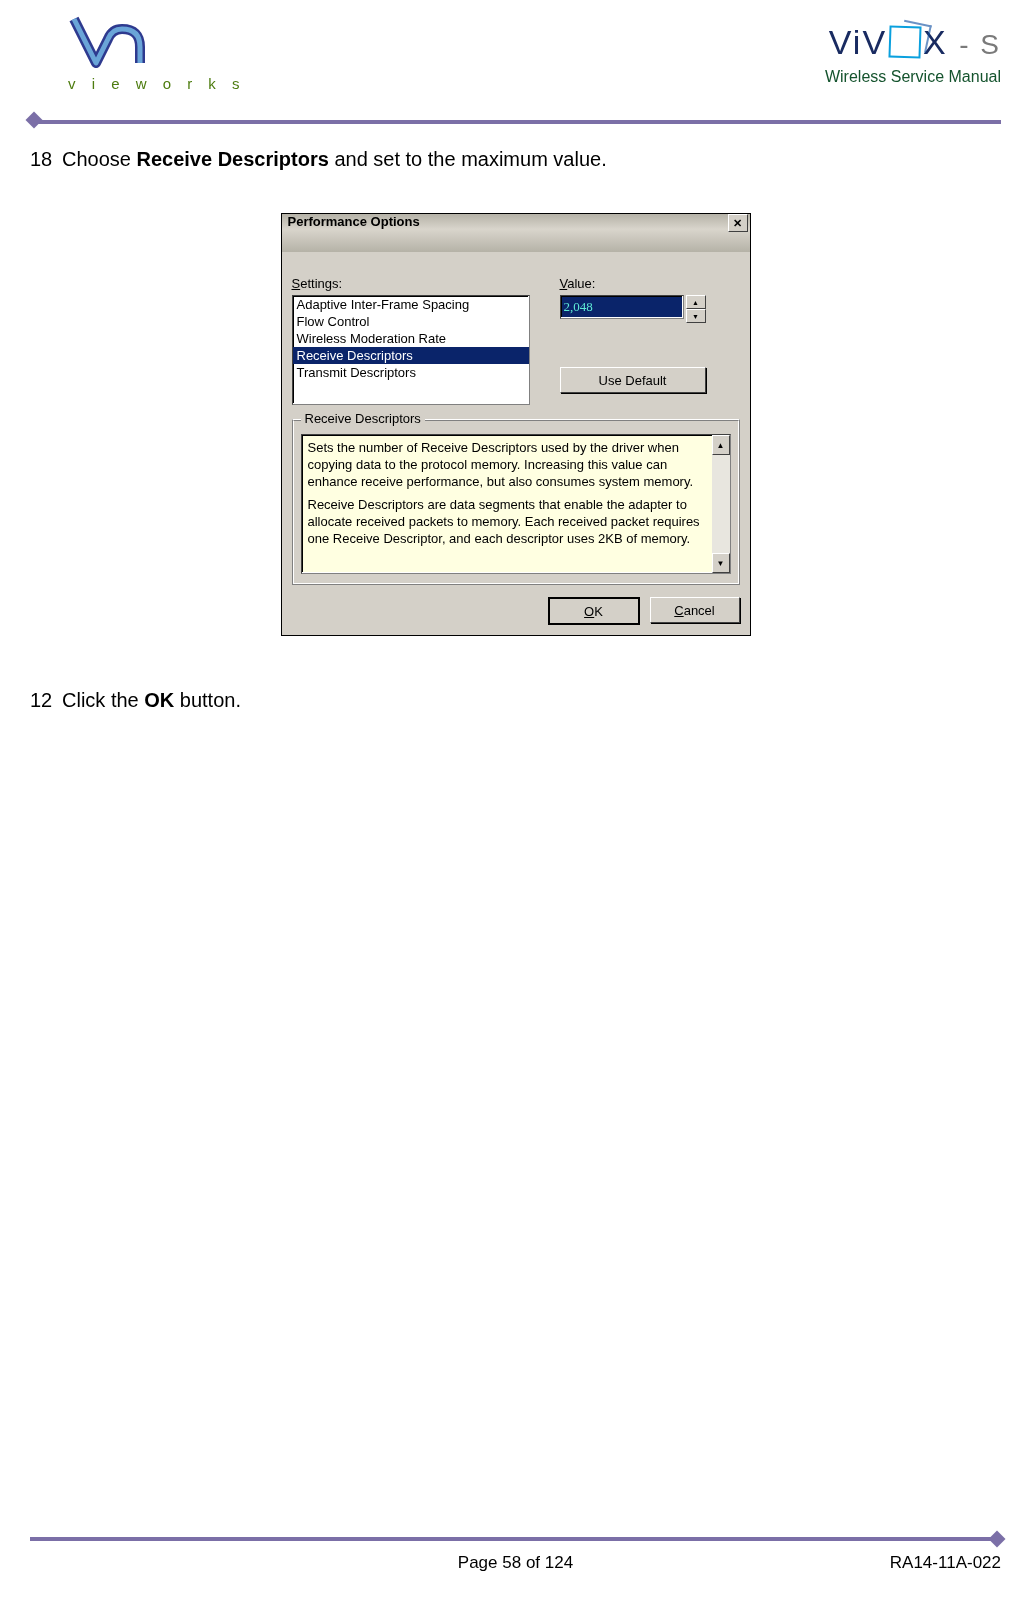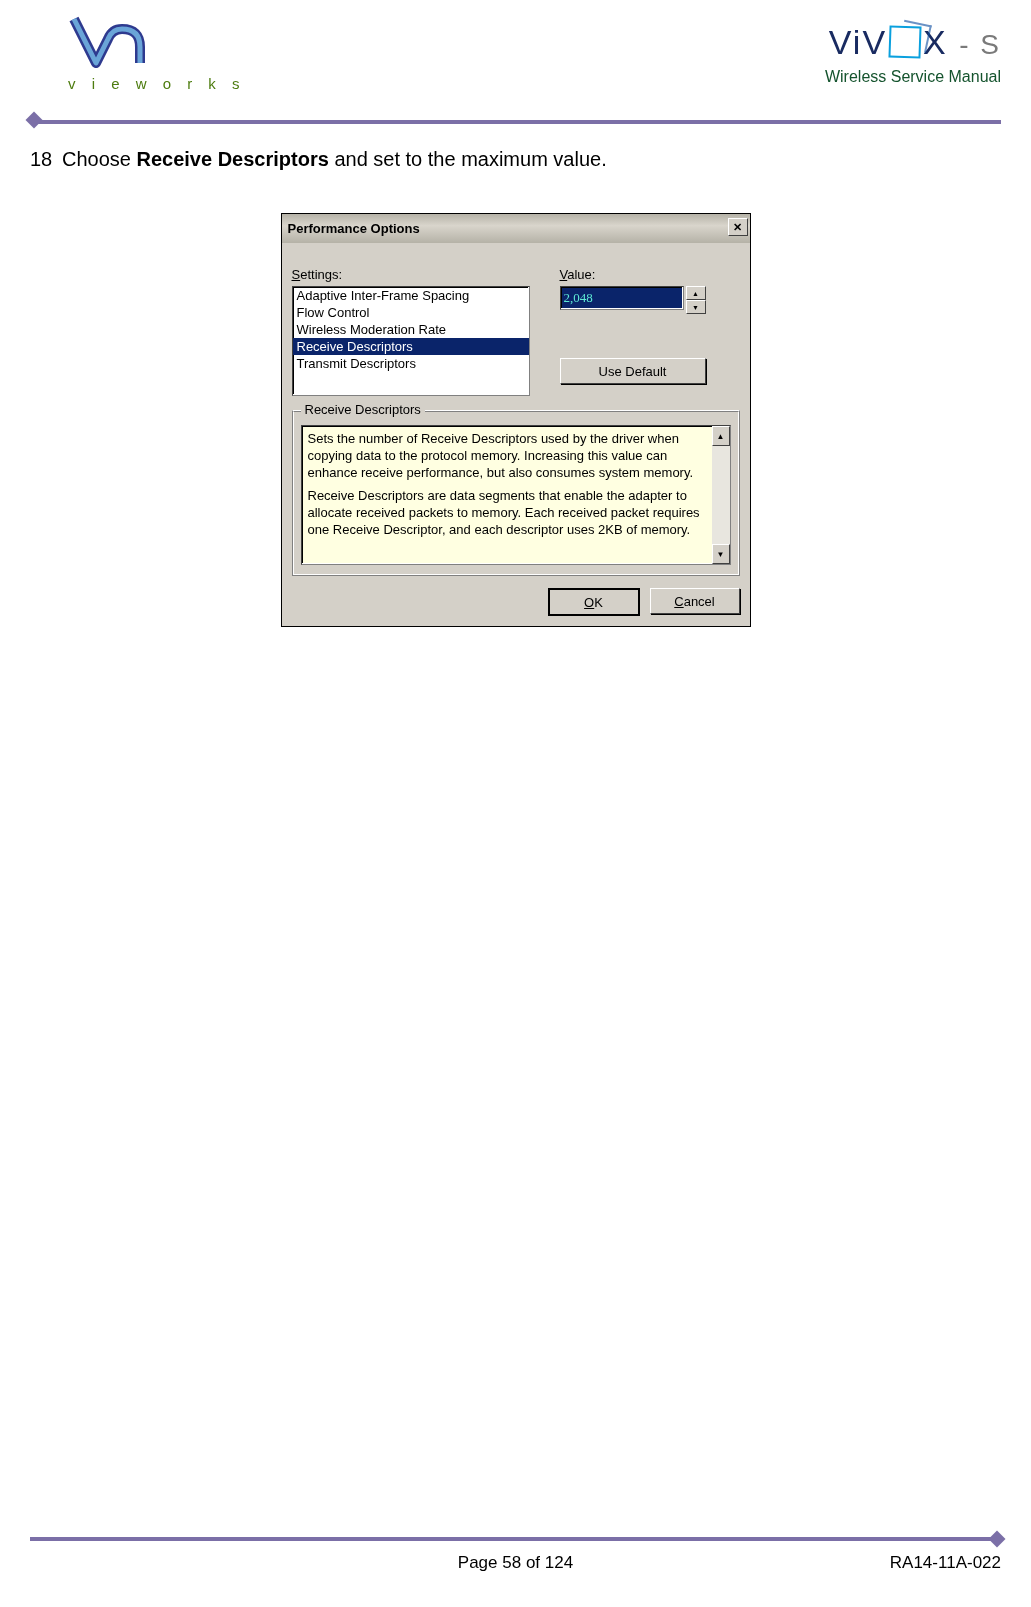--- a/index.html
+++ b/index.html
@@ -26,21 +26,21 @@
   .ftr-txt.center{left:0;right:0;text-align:center;}
   .ftr-txt.right{right:0;}
   
   .content{position:absolute;left:30px;right:30px;top:145px;}
   .step{font-size:20px;line-height:28px;margin-bottom:40px;display:flex;}
   .step .num{width:32px;flex:none;}
   .step .txt b{font-weight:bold;}
   
   .dlg-wrap{display:flex;justify-content:center;margin-bottom:50px;}
   .dlg{width:468px;background:#d4d0c8;border:1px solid #000;font-family:Tahoma,Arial,sans-serif;font-size:13px;color:#000;}
-  .titlebar{height:22px;background:linear-gradient(#b5b2a7,#d9d5cc 40%,#b5b2a7);display:flex;align-items:flex-end;padding:0 2px 7px 6px;font-weight:bold;font-size:13px;}
+  .titlebar{height:22px;background:linear-gradient(#b5b2a7,#d9d5cc 40%,#b5b2a7);display:flex;align-items:flex-start;padding:0 2px 16px 6px;font-weight:bold;font-size:13px;}
   .titlebar .spacer{flex:1;}
   .titlebar .xbtn{width:18px;height:16px;background:#d4d0c8;border:1px solid #fff;border-right-color:#404040;border-bottom-color:#404040;display:flex;align-items:center;justify-content:center;font-family:Arial;font-size:11px;font-weight:bold;line-height:1;}
   .dlg-body{padding:24px 10px 10px;}
   .row{display:flex;}
   .col{display:flex;flex-direction:column;}
   .lbl{font-size:13px;margin-bottom:4px;}
   .lbl .u{text-decoration:underline;}
   .listbox{width:236px;height:108px;background:#fff;border:1px solid #808080;border-top-color:#404040;border-left-color:#404040;box-shadow:inset -1px -1px 0 #fff,inset 1px 1px 0 #000;overflow:hidden;}
   .listbox div{padding:1px 4px;white-space:nowrap;}
   .listbox .sel{background:#0a246a;color:#fff;}
@@ -153,20 +153,26 @@
               <span>K</span>
             </div>
           <div class="btn">
               <span class="u">C</span>
               <span>ancel</span>
             </div>
         </div>
       </div>
     </div>
 
+    <div class="step">
+      <div class="num">12</div>
+      <div class="txt">
+        <span>Click the </span><b>OK</b><span> button.</span>
+      </div>
+    </div>
 
   </div>
 
   <div class="ftr">
     <div class="ftr-rule"></div>
     <div class="ftr-dot r"></div>
     <div class="ftr-txt center">Page 58 of 124</div>
     <div class="ftr-txt right">RA14-11A-022</div>
   </div>
 

